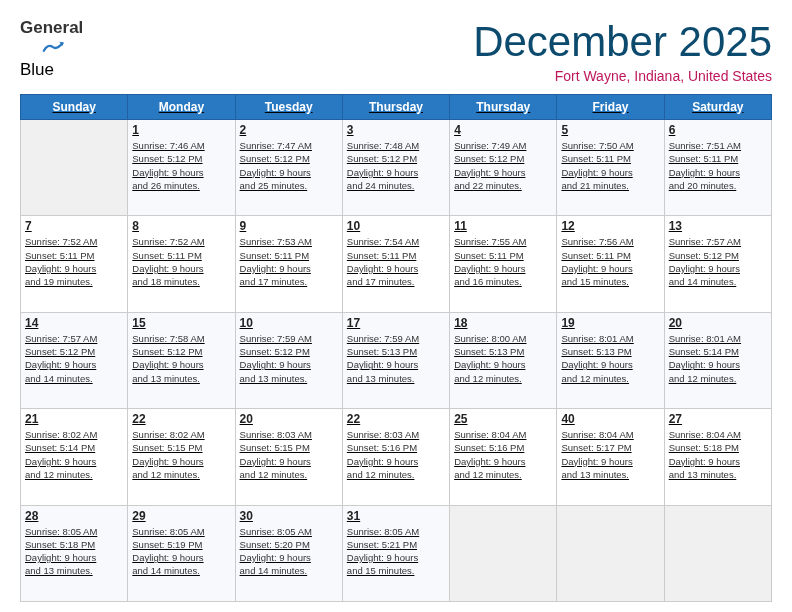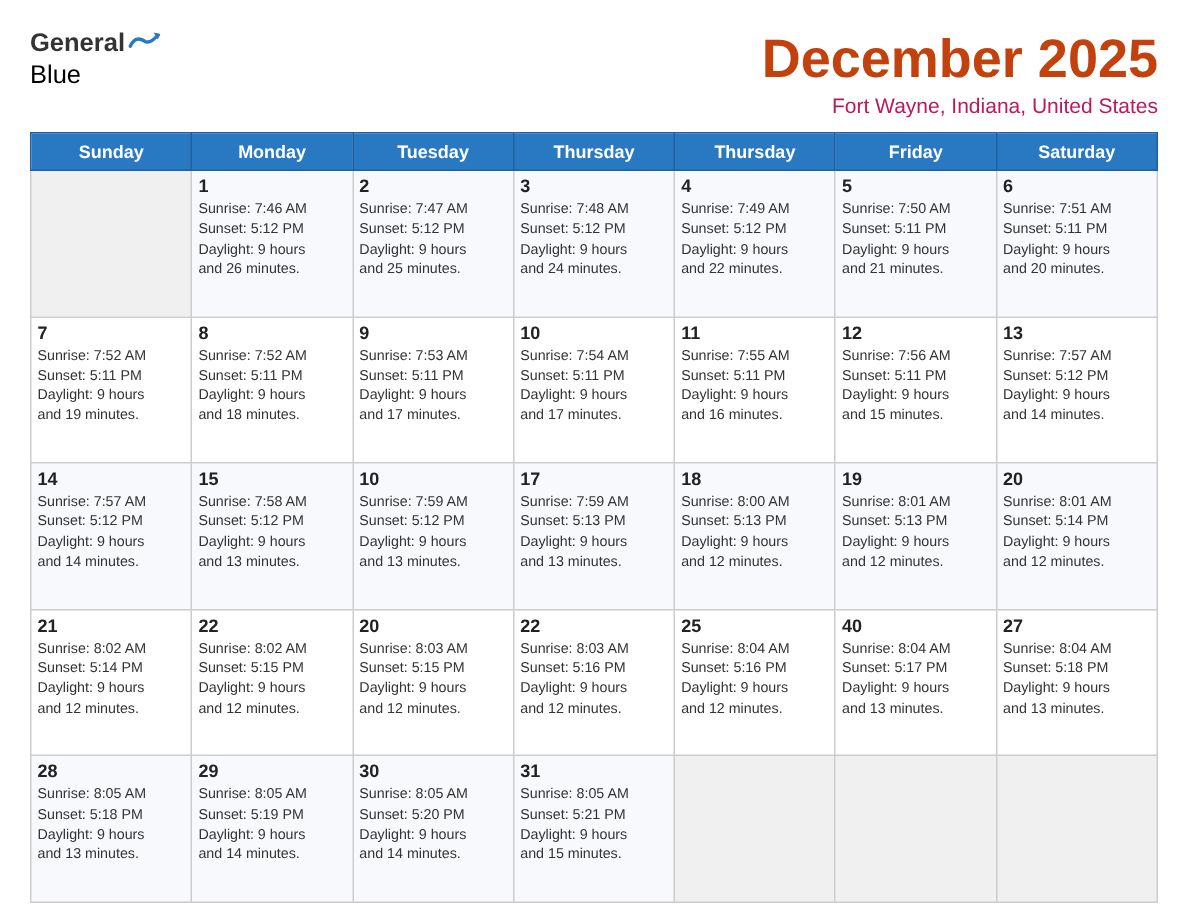--- a/index.html
+++ b/index.html
@@ -30,35 +30,36 @@
     .logo-general { color: #333; }
     .logo-icon {
       width: 22px;
       height: 22px;
       margin-left: 2px;
     }
     .title-block {
       text-align: right;
     }
     .main-title {
-      font-size: 36px;
-      font-weight: bold;
-      color: #c2410c;
+      font-size: 42px;
+      font-weight: normal;
+      color: #0c4a6e;
     }
     .subtitle {
       font-size: 14px;
       color: #be185d;
       margin-top: 2px;
     }
     .calendar {
       flex: 1;
       border: 1px solid #ccc;
       border-collapse: collapse;
       width: 100%;
       table-layout: fixed;
+      text-decoration: underline;
     }
     .calendar th {
       background-color: #2979c2;
       color: #fff;
       font-size: 12px;
       font-weight: bold;
       text-align: center;
       padding: 5px 2px;
       border: 1px solid #2060a0;
     }
@@ -91,21 +92,21 @@
     }
     .empty { background: #f0f0f0 !important; }
   </style>
 </head>
 <body>
 
 <div class="page">
   <div class="header">
     <div class="logo">
       <div>
-        <div style="display:flex;align-items:center;">
+        <div style="display:flex;align-items:center;flex-direction:column;">
           <span class="logo-general" style="font-size:17px;font-weight:bold;color:#333;">General</span>
           <svg class="logo-icon" viewBox="0 0 24 24" xmlns="http://www.w3.org/2000/svg">
             <path d="M2 14 Q6 6 12 10 Q16 13 22 6" stroke="#2979c2" stroke-width="2.5" fill="none" stroke-linecap="round"></path>
             <polygon points="19,4 24,5 22,9" fill="#2979c2"></polygon>
           </svg>
         </div>
         <div style="font-size:17px;font-weight:normal;color:#000000;">Blue</div>
       </div>
     </div>
     <div class="title-block">

